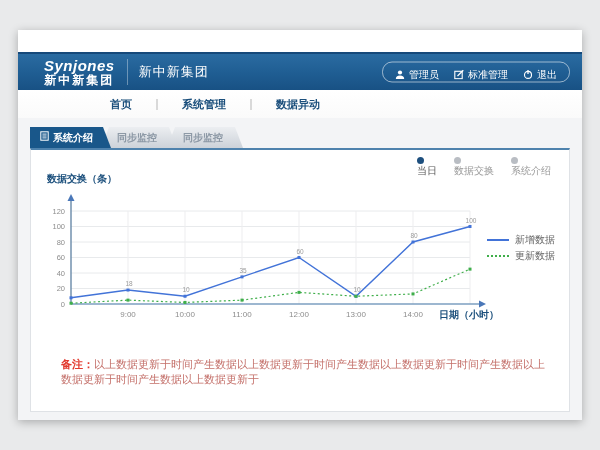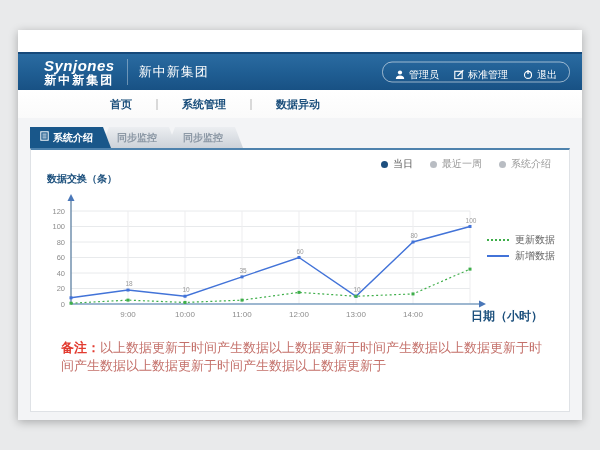--- a/index.html
+++ b/index.html
@@ -55,36 +55,36 @@
     clip-path:polygon(0 0,calc(100% - 8px) 0,100% 100%,0 100%);
     padding:0 18px 0 10px;
   }
   .panel{
     position:absolute;left:12px;right:12px;top:30px;bottom:8px;
     background:#fff;border:1px solid #dfe2e6;border-top:2px solid #4e82ad;
     box-sizing:border-box;
   }
   
   .radio-row{position:absolute;top:7px;right:18px;display:flex;gap:17px;}
-  .radio-item{display:flex;align-items:center;font-size:10px;color:#999;cursor:pointer;}
+  .radio-item{display:flex;font-size:10px;color:#999;cursor:pointer;flex-direction:column;}
   .radio-item .dot{width:7px;height:7px;border-radius:50%;background:#b9bdc3;display:inline-block;margin-right:5px;}
   .radio-item.sel{color:#555;}
   .radio-item.sel .dot{background:#1d4f7e;}
   
   .ylabel{position:absolute;left:16px;top:22px;font-size:10px;font-weight:bold;color:#1b4f7c;}
-  .xlabel{position:absolute;left:408px;top:158px;font-size:12px;font-weight:bold;color:#1b4f7c;margin-left:32px;}
+  .xlabel{position:absolute;left:408px;top:158px;font-size:10px;font-weight:bold;color:#1b4f7c;}
   #chart-svg{position:absolute;left:10px;top:32px;}
   
   .legend{position:absolute;left:456px;top:82px;}
   .legend-item{display:flex;align-items:center;gap:6px;height:16px;cursor:pointer;}
   .legend-item .sample{width:22px;height:0;border-top:2px solid #4273d8;}
   .legend-item .sample.dotted{border-top:2px dotted #3fae4a;}
   .legend-item .ltext{font-size:10px;color:#666;}
   
-  .note{position:absolute;left:30px;top:189px;right:20px;font-size:13px;line-height:1.4;}
+  .note{position:absolute;left:30px;top:207px;right:20px;font-size:11px;line-height:1.4;}
   .note .nlabel{color:#e23b30;font-weight:bold;}
   .note .ntext{color:#c4706a;}
 </style>
 </head>
 <body>
 
 <div class="card">
 
   <div class="topstrip"></div>
 
@@ -161,21 +161,21 @@
 
     <div class="panel">
 
       <div class="radio-row">
         <div class="radio-item sel">
           <span class="dot"></span>
           <span>当日</span>
         </div>
         <div class="radio-item">
           <span class="dot"></span>
-          <span>最近一周</span>
+          <span>数据交换</span>
         </div>
         <div class="radio-item">
           <span class="dot"></span>
           <span>系统介绍</span>
         </div>
       </div>
 
       <div class="ylabel">数据交换（条）</div>
 
       <svg id="chart-svg" width="470" height="150" viewBox="0 0 470 150">
@@ -233,27 +233,27 @@
           <rect x="256.5" y="108.875" width="3" height="3" fill="#3fae4a"></rect>
           <rect x="313.5" y="112.75" width="3" height="3" fill="#3fae4a"></rect>
           <rect x="370.5" y="110.425" width="3" height="3" fill="#3fae4a"></rect>
           <rect x="427.5" y="85.625" width="3" height="3" fill="#3fae4a"></rect>
         </svg>
 
       <div class="xlabel">日期（小时）</div>
 
       <div class="legend">
         <div class="legend-item">
+          <span class="sample"></span>
+          <span class="ltext">新增数据</span>
+        </div>
+        <div class="legend-item">
           <span class="sample dotted"></span>
           <span class="ltext">更新数据</span>
         </div>
-        <div class="legend-item">
-          <span class="sample"></span>
-          <span class="ltext">新增数据</span>
-        </div>
       </div>
 
       <div class="note">
         <span class="nlabel">备注：</span><span class="ntext">以上数据更新于时间产生数据以上数据更新于时间产生数据以上数据更新于时间产生数据以上数据更新于时间产生数据以上数据更新于</span>
       </div>
 
     </div>
   </div>
 </div>
 

